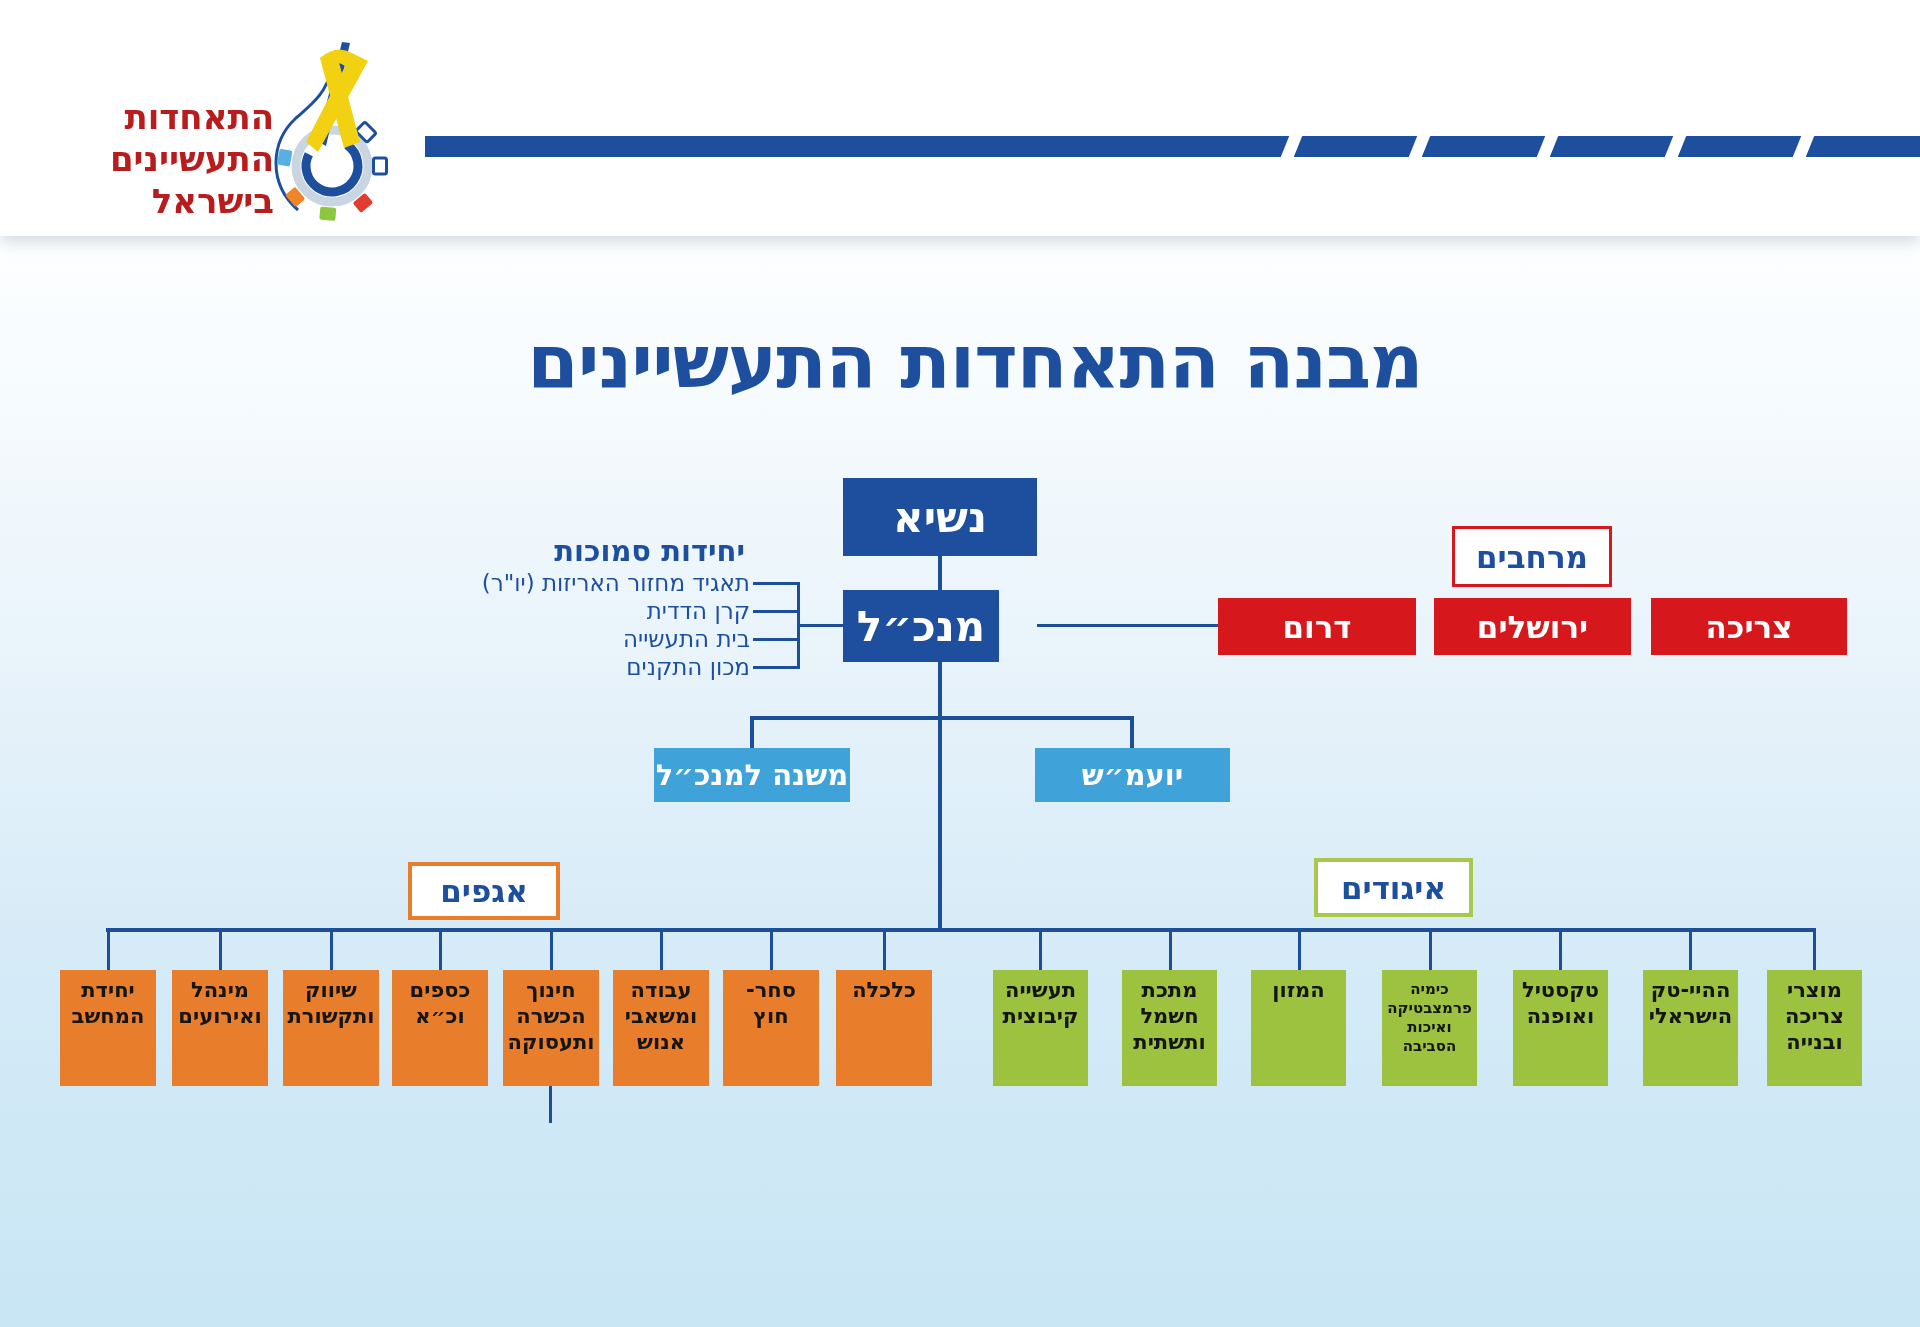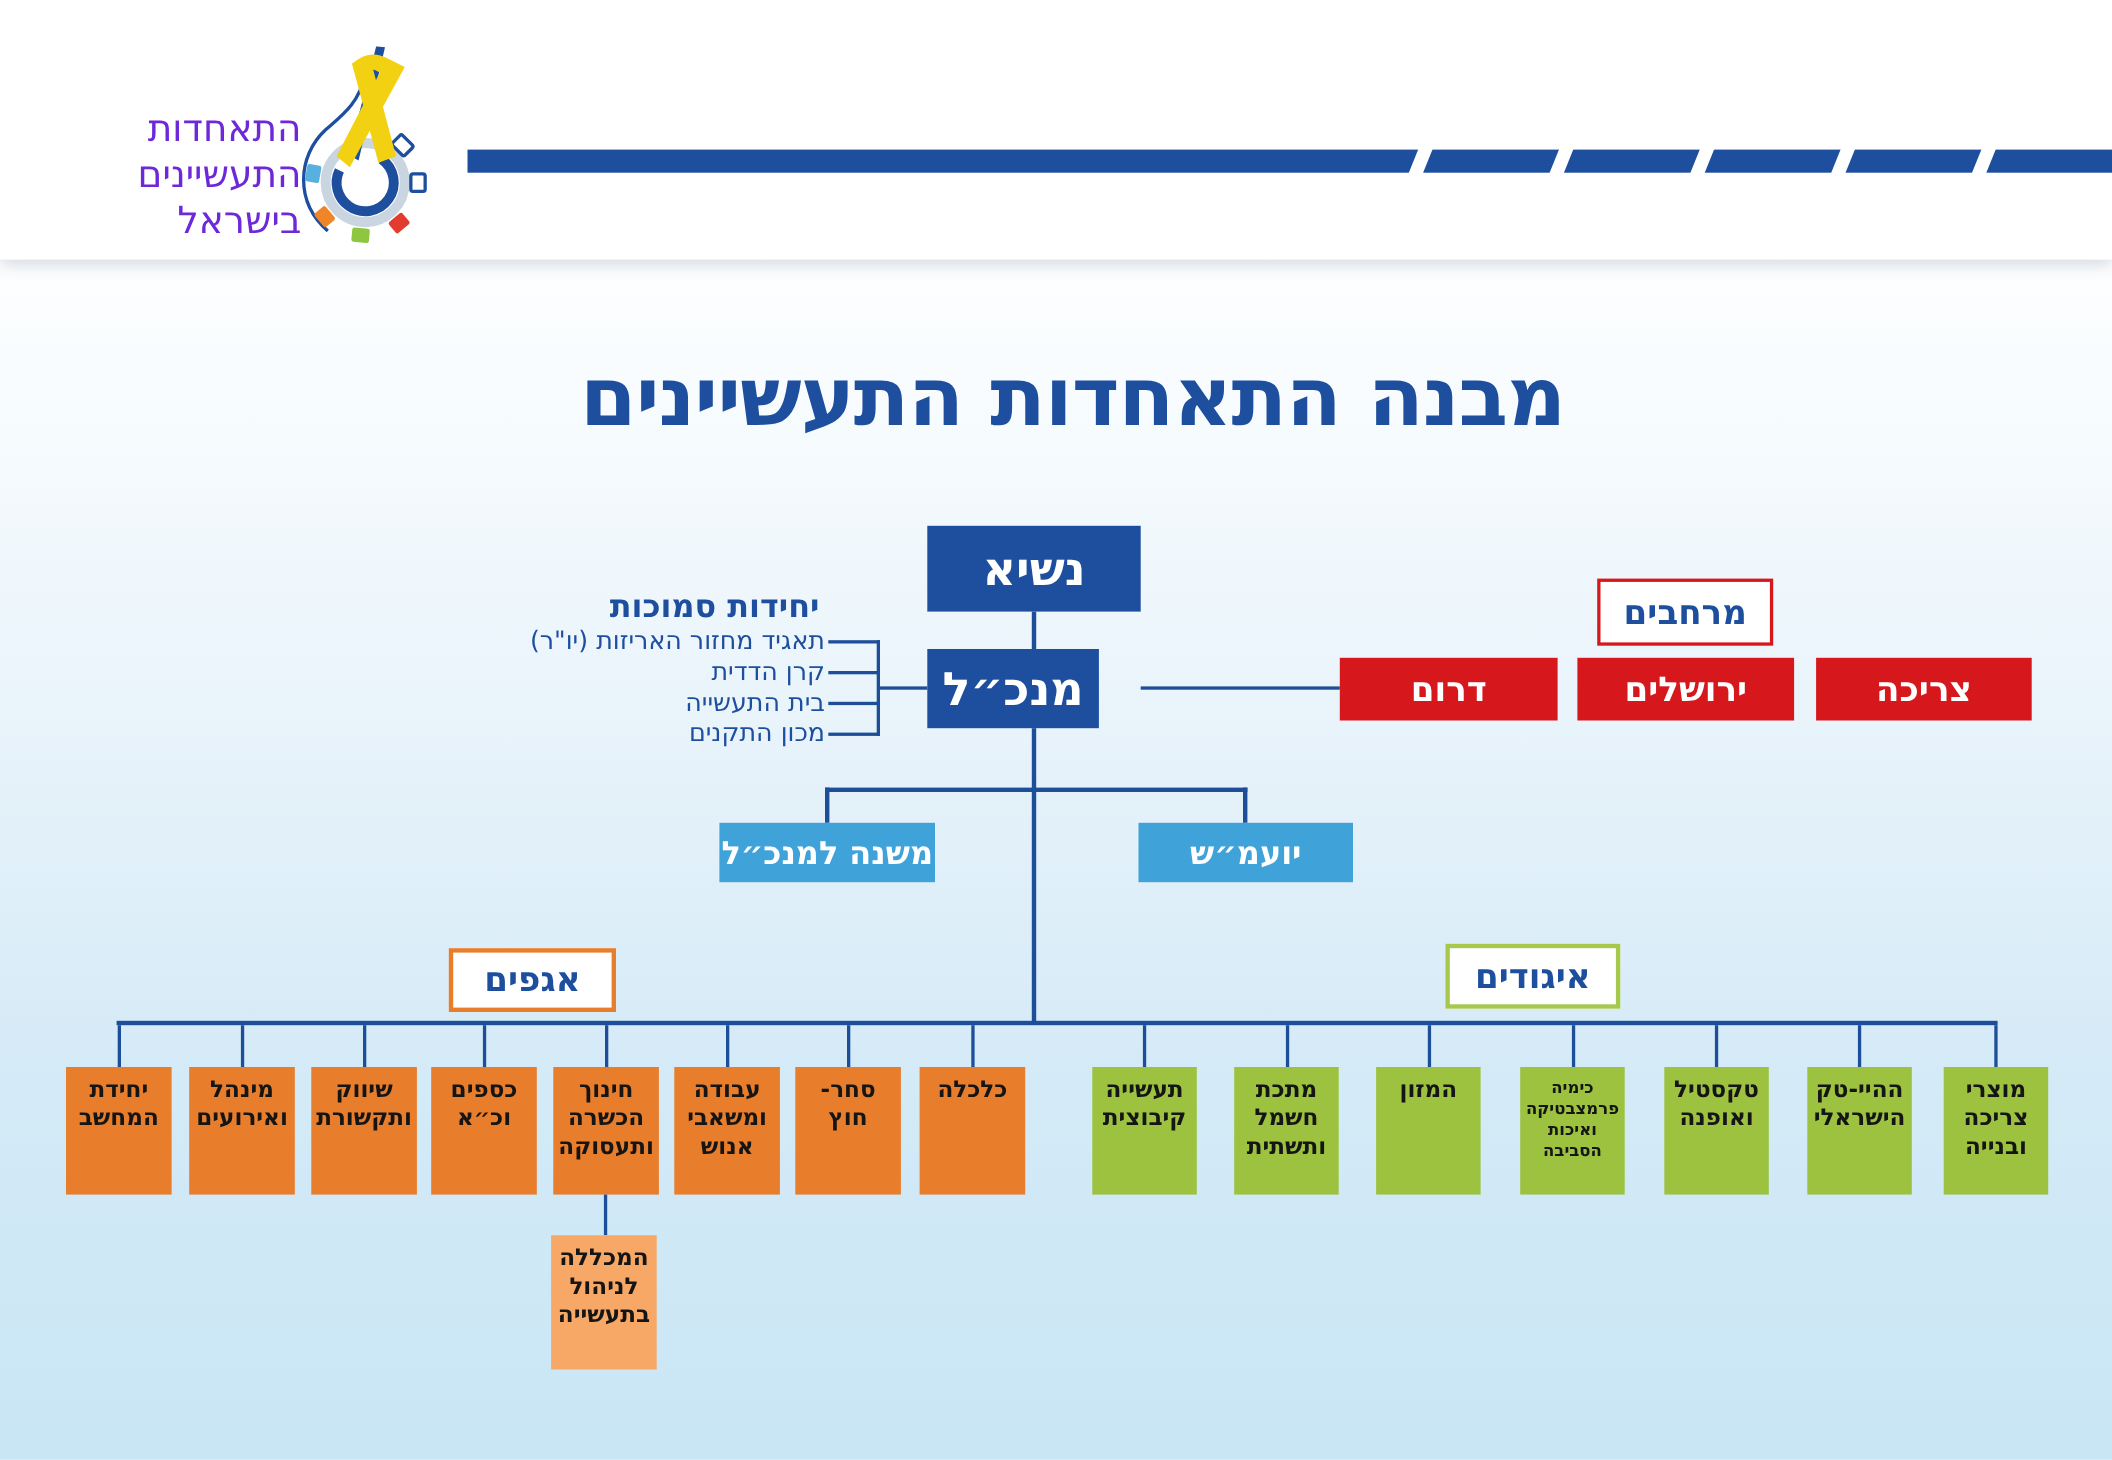--- a/index.html
+++ b/index.html
@@ -4,21 +4,21 @@
 <style>
   html,body{margin:0;padding:0;}
   .page{
     position:relative;width:1920px;height:1327px;overflow:hidden;
     font-family:"DejaVu Sans","Liberation Sans",sans-serif;
     background:linear-gradient(180deg,#ffffff 0px,#fdfeff 250px,#f4fafd 430px,#e6f2fa 700px,#d4eaf7 980px,#c9e6f5 1327px);
   }
   .header{position:absolute;left:0;top:0;width:1920px;height:236px;background:#ffffff;
     box-shadow:0 6px 14px rgba(110,130,150,.28);}
   .logo-text{position:absolute;top:96px;left:58px;width:216px;direction:rtl;text-align:right;
-    color:#6d28d9;font-weight:normal;font-size:34px;line-height:42px;}
+    color:#b91c1c;font-weight:bold;font-size:34px;line-height:42px;}
   .bar{position:absolute;top:136px;left:425px;width:1495px;height:21px;background:#1d4f9e;}
   .bar-gap{position:absolute;top:-3px;width:13px;height:27px;background:#ffffff;transform:skewX(-22deg);}
 
   .title{position:absolute;top:318px;left:360px;width:1230px;text-align:center;direction:rtl;
     color:#1d4f9e;font-weight:bold;font-size:74px;letter-spacing:-1px;}
 
   .box{position:absolute;display:flex;align-items:center;justify-content:center;
     direction:rtl;text-align:center;font-weight:bold;box-sizing:border-box;}
   .navy{background:#1d4f9e;color:#fff;font-size:42px;}
   .red{background:#d6171c;color:#fff;font-size:31px;}
@@ -147,23 +147,20 @@
 ומשאבי
 אנוש</div>
   <div class="box orange unit" style="left:503px;top:970px;width:96px;height:116px;">חינוך
 הכשרה
 ותעסוקה</div>
   <div class="box orange unit" style="left:723px;top:970px;width:96px;height:116px;">סחר-
 חוץ</div>
   <div class="box orange unit" style="left:836px;top:970px;width:96px;height:116px;">כלכלה</div>
 
   <div class="ln" style="left:549px;top:1086px;width:3px;height:37px;"></div>
-  <div class="box peach unit" style="left:501px;top:1123px;width:96px;height:122px;">המכללה
-לניהול
-בתעשייה</div>
 
   <div class="box green unit" style="left:993px;top:970px;width:95px;height:116px;">תעשייה
 קיבוצית</div>
   <div class="box green unit" style="left:1122px;top:970px;width:95px;height:116px;">מתכת
 חשמל
 ותשתית</div>
   <div class="box green unit" style="left:1251px;top:970px;width:95px;height:116px;">המזון</div>
   <div class="box green unit small" style="left:1382px;top:970px;width:95px;height:116px;">כימיה
 פרמצבטיקה
 ואיכות

